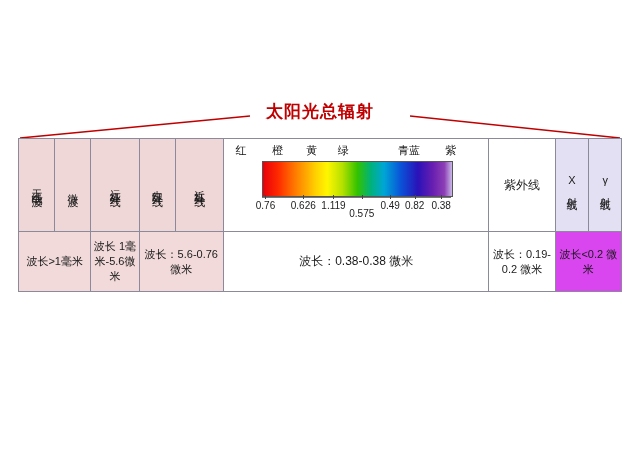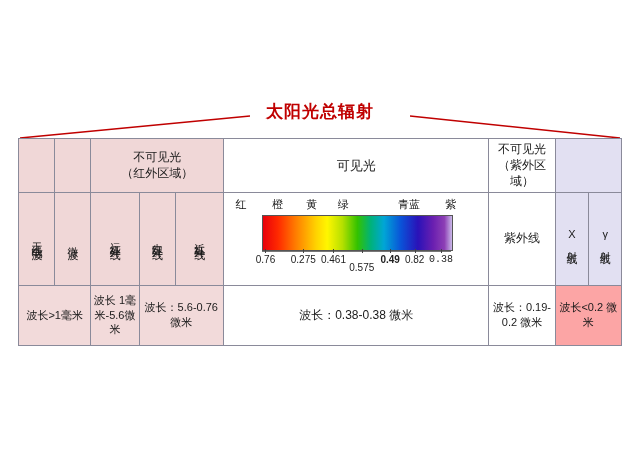--- a/index.html
+++ b/index.html
@@ -41,21 +41,21 @@
   }
   .r1{height:48px;}
   .r2{height:92px;}
   .r3{height:60px;}
 
   
   .pink   {background:#f0d7d7;}
   .lav    {background:#e2e0f2;}
   .white  {background:#ffffff;}
   .pink2  {background:#f2dada;}
-  .lav2   {background:#fca5a5;}
+  .lav2   {background:#d946ef;}
 
   .vert{
     writing-mode:vertical-rl;
     text-orientation:upright;
     letter-spacing:2px;
     display:inline-block;
     line-height:1.15;
     font-size:11px;
   }
   .bigcell{font-size:13px;}
@@ -123,36 +123,20 @@
       <col style="width:8%">
         <col style="width:6%">
         <col style="width:8%">
       <col style="width:44%">
       <col style="width:11%">
       <col style="width:5.5%">
         <col style="width:5.5%">
     </colgroup>
 
     <tbody>
-        <tr class="r1">
-      <td class="pink"></td>
-      <td class="pink"></td>
-      <td class="pink" colspan="3">
-        <div class="midcell">不可见光</div>
-        <div class="midcell">（红外区域）</div>
-      </td>
-      <td class="white">
-        <span class="bigcell">可见光</span>
-      </td>
-      <td class="white">
-        <div class="midcell">不可见光</div>
-        <div class="midcell">（紫外区域）</div>
-      </td>
-      <td class="lav" colspan="2"></td>
-    </tr>
 
     <tr class="r2">
       <td class="pink">
         <span class="vert">无线电波</span>
       </td>
       <td class="pink">
         <span class="vert">微波</span>
       </td>
       <td class="pink">
         <span class="vert">远红外线</span>
@@ -173,31 +157,31 @@
                 <span style="left: 43%;">绿</span>
                 <span style="left: 66%;">青蓝</span>
                 <span style="left: 84%;">紫</span>
               </div>
           <div class="bar"></div>
           <div class="axisline"></div>
           <div class="ticks" id="ticks">
                 <i style="left: 2%;"></i>
                 <span style="left: 2%;">0.76</span>
                 <i style="left: 22%;"></i>
-                <span style="left: 22%;">0.275</span>
+                <span style="left: 22%;">0.626</span>
                 <i style="left: 38%;"></i>
-                <span style="left: 38%;">0.461</span>
+                <span style="left: 38%;">1.119</span>
                 <i style="left: 53%;"></i>
                 <span style="left: 53%; margin-top: 8px;">0.575</span>
                 <i style="left: 68%;"></i>
-                <span style="left: 68%; font-weight: bold;">0.49</span>
+                <span style="left: 68%;">0.49</span>
                 <i style="left: 81%;"></i>
                 <span style="left: 81%;">0.82</span>
                 <i style="left: 95%;"></i>
-                <span style="left: 95%; font-family: Liberation Mono, monospace;">0.38</span>
+                <span style="left: 95%;">0.38</span>
               </div>
         </div>
       </td>
 
       <td class="white">
         <span class="midcell">紫外线</span>
       </td>
       <td class="lav">
         <span class="vert">X射线</span>
       </td>

